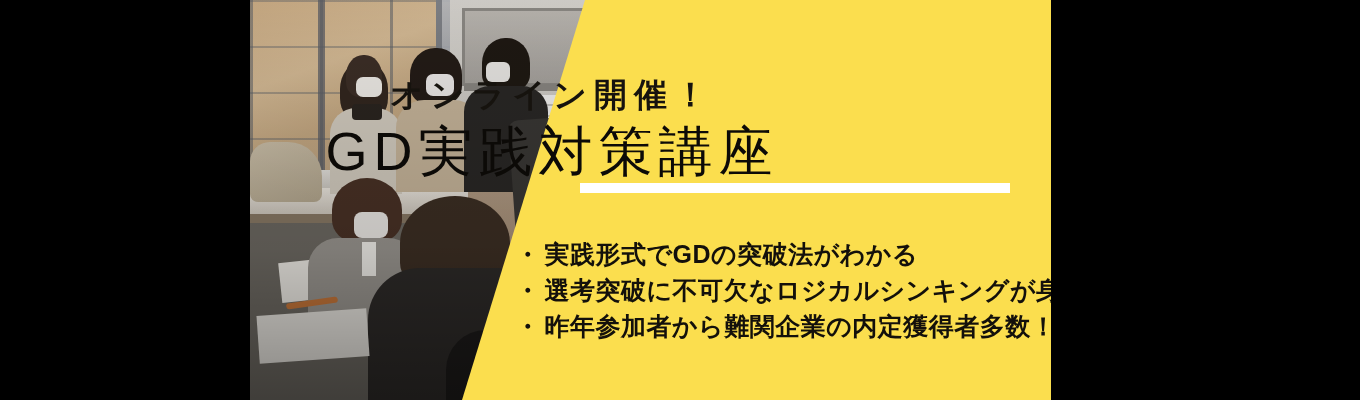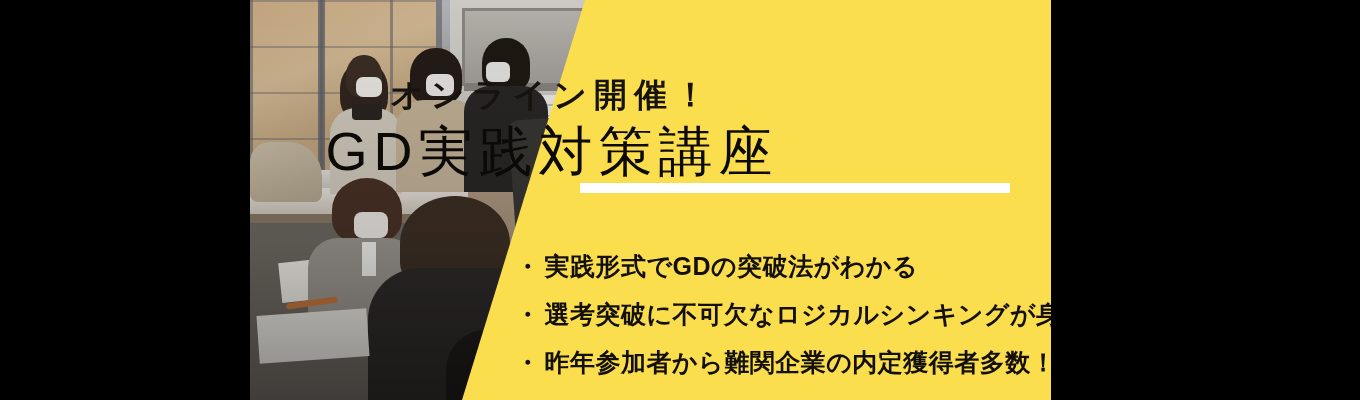--- a/index.html
+++ b/index.html
@@ -277,21 +277,20 @@
     display: flex;
     align-items: baseline;
     white-space: nowrap;
   }
   .bullet-dot {
     flex: 0 0 auto;
     margin-right: 4px;
   }
   .bullet-text {
     flex: 0 0 auto;
-    margin-top: 12px;
   }
 
   
   .bar-left {
     position: absolute;
     left: 0; top: 0;
     width: 250px; height: 400px;
     background: #000000;
   }
   .bar-right {

